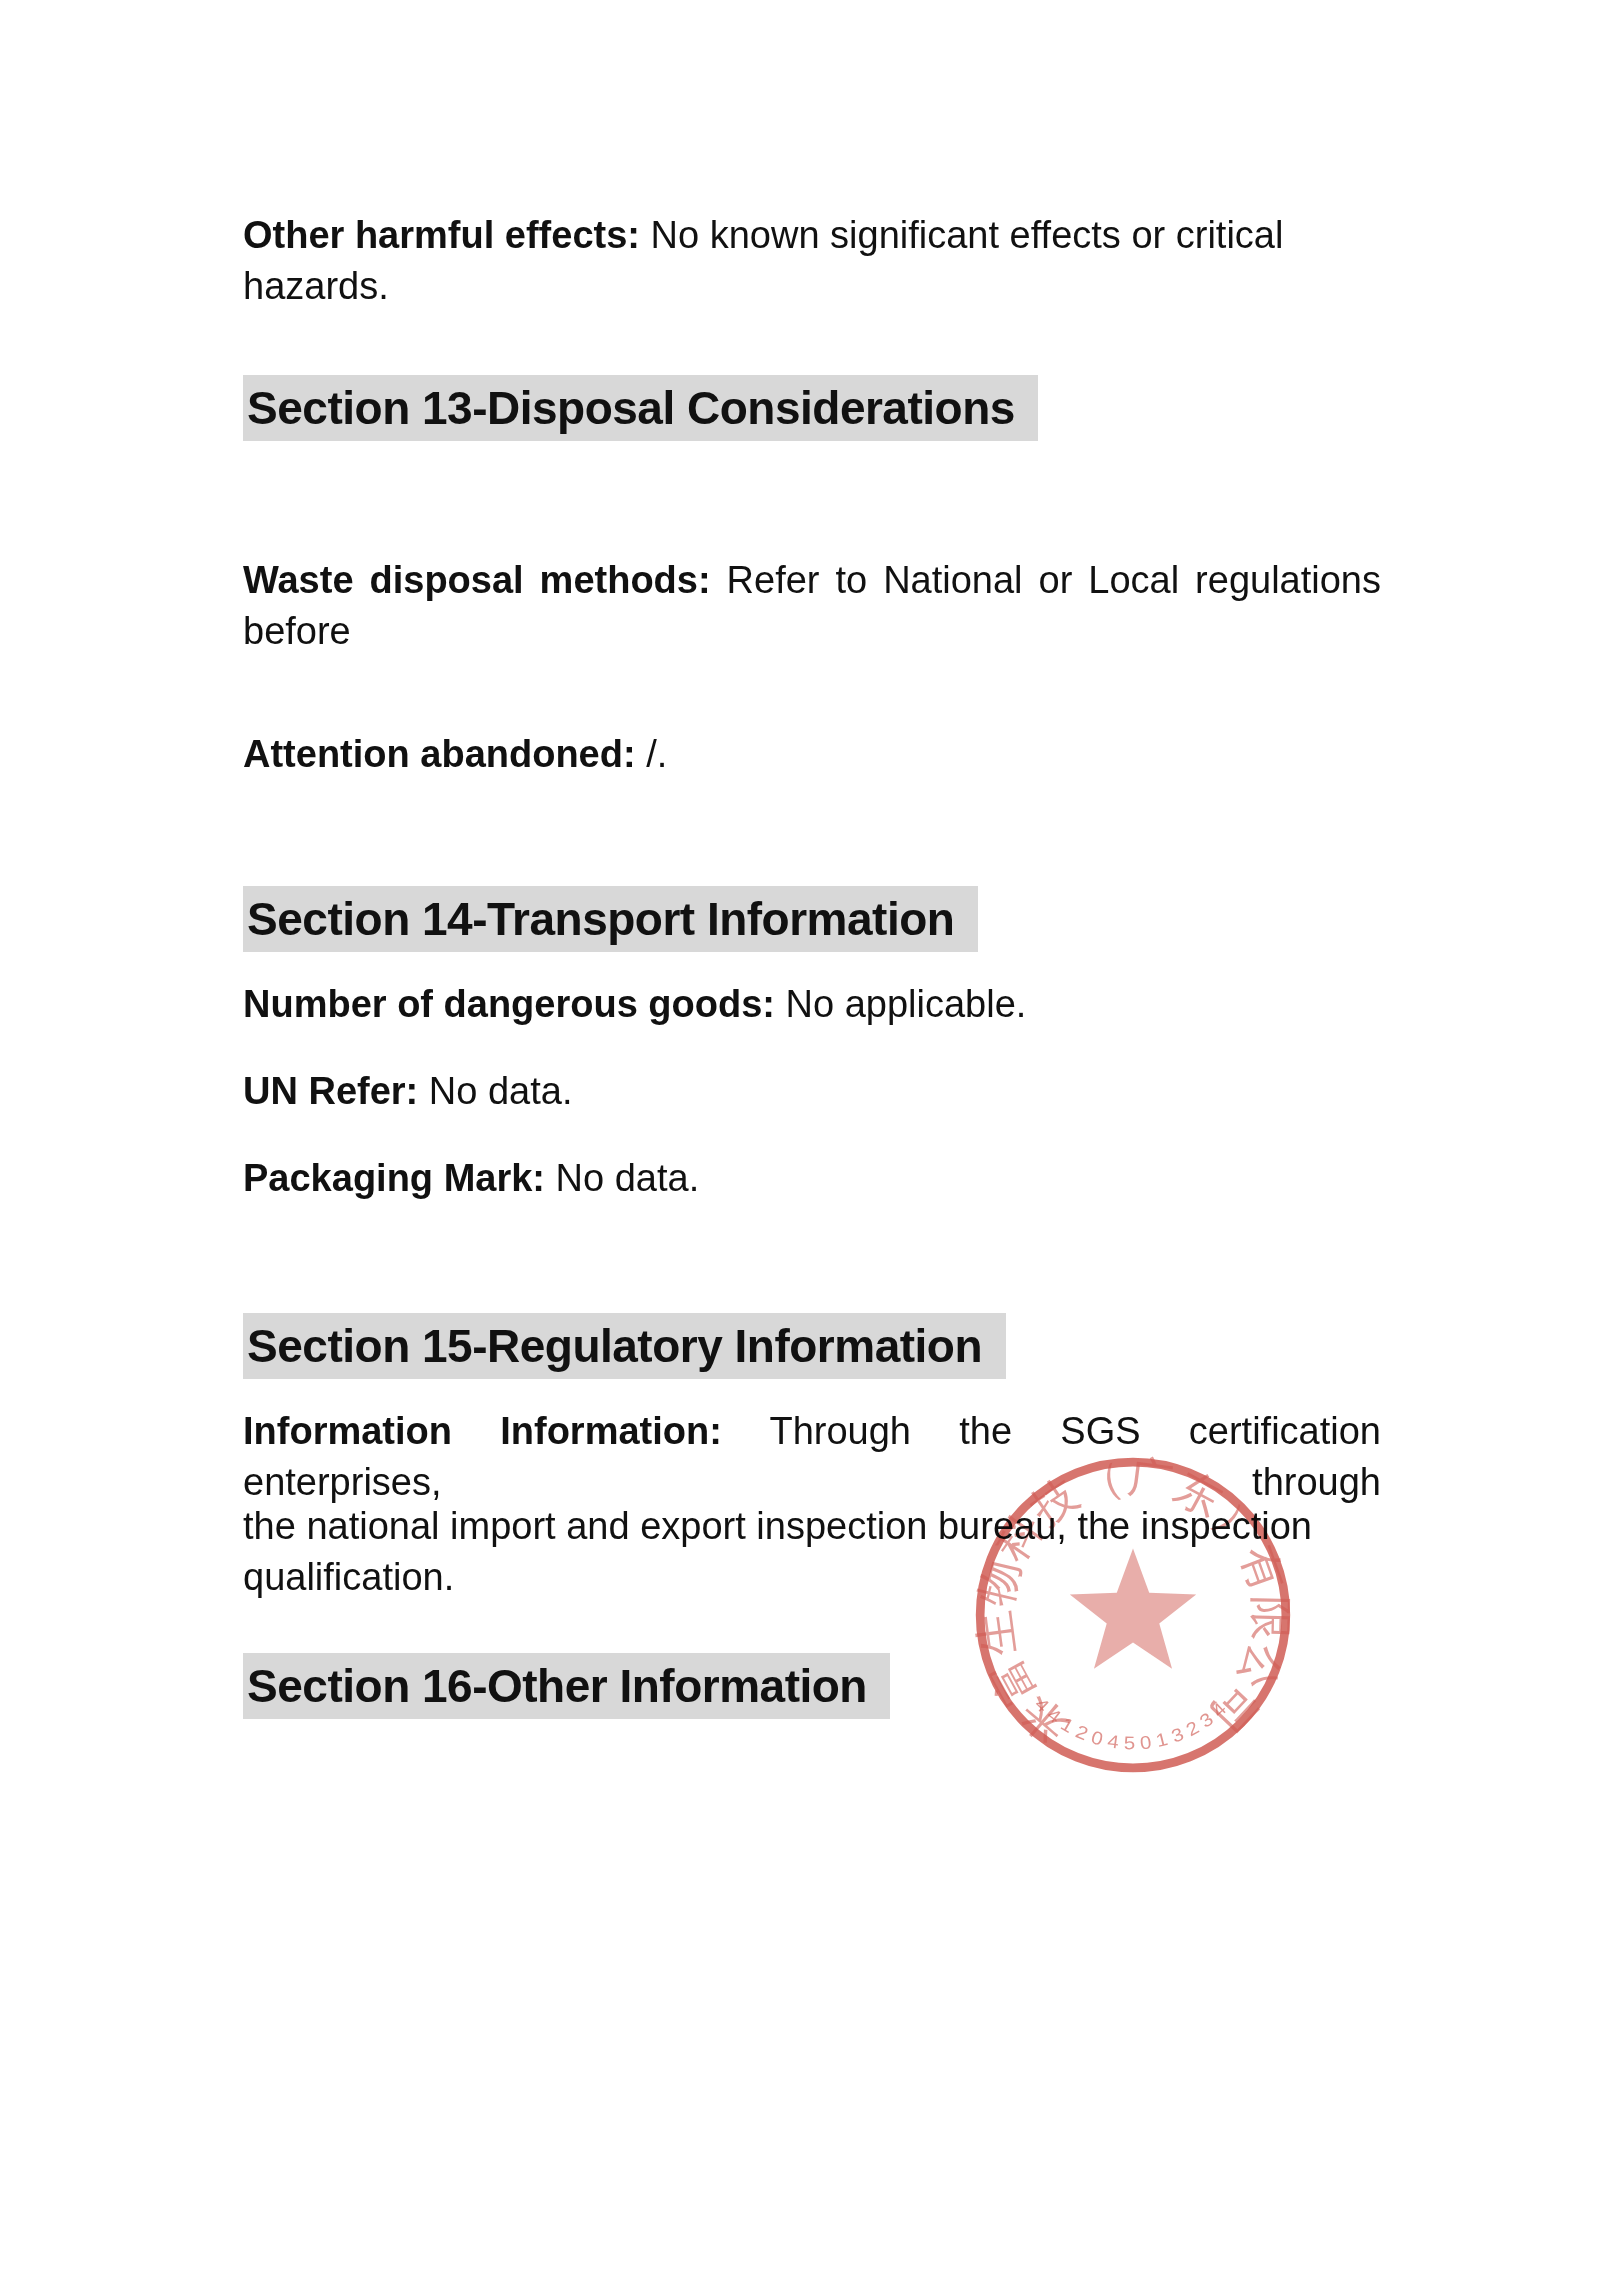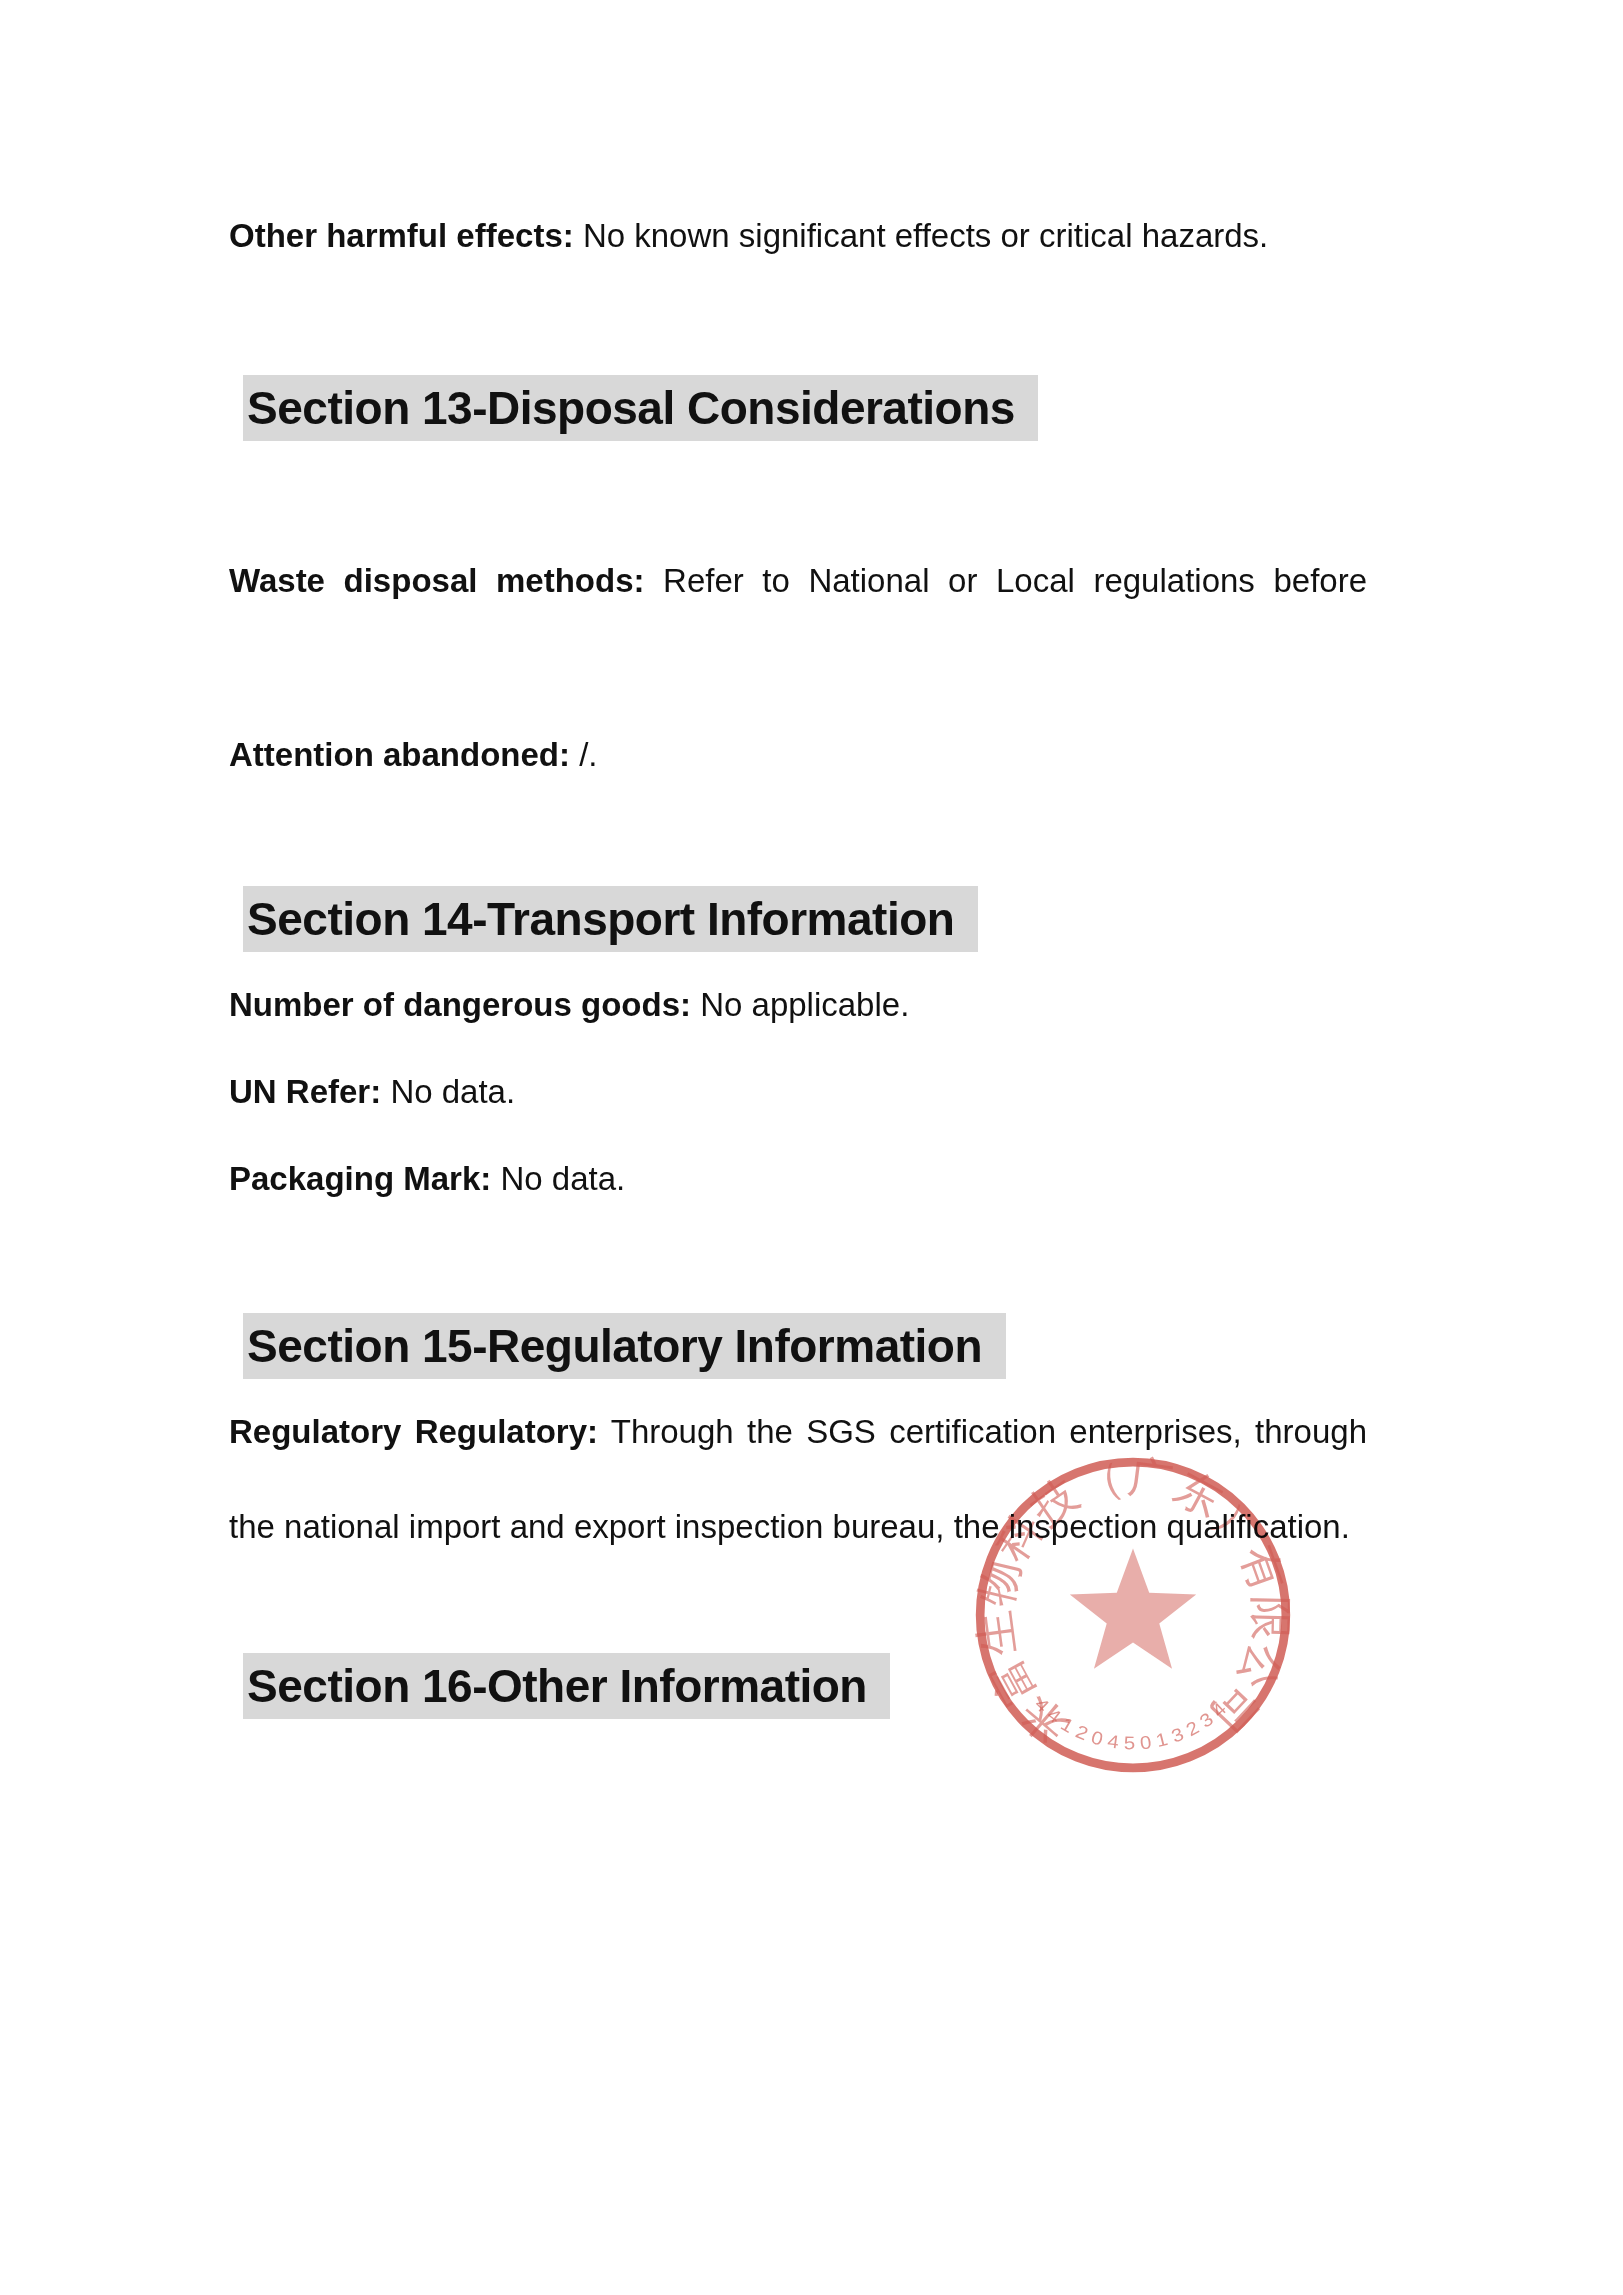--- a/index.html
+++ b/index.html
@@ -14,23 +14,23 @@
     font-family: "Liberation Sans", "DejaVu Sans", sans-serif;
     color: var(--text-color, #111111);
   }
   .page {
     position: absolute;
     inset: 0;
     background: var(--page-background, #ffffff);
   }
   .line {
     position: absolute;
-    left: 229px;
+    left: 243px;
     width: 1138px;
-    font-size: 33px;
+    font-size: 38px;
     line-height: 51px;
     white-space: normal;
     letter-spacing: 0;
   }
   .line b { font-weight: bold; }
   .justify {
     text-align: justify;
     text-align-last: justify;
   }
   .section-heading {
@@ -102,21 +102,21 @@
   <div class="line" style="top:1153px">
     <b>Packaging Mark:</b>
     <span>No data.</span>
   </div>
 
   <div class="section-heading" style="top:1313px">
     <span class="hl">Section 15-Regulatory Information</span>
   </div>
 
   <div class="line justify" style="top:1406px">
-    <b>Regulatory Regulatory:</b>
+    <b>Information Information:</b>
     <span>Through the SGS certification enterprises, through</span>
   </div>
 
   <div class="line" style="top:1501px">
     <span>the national import and export inspection bureau, the inspection qualification.</span>
   </div>
 
   <div class="section-heading" style="top:1653px">
     <span class="hl">Section 16-Other Information</span>
   </div>

